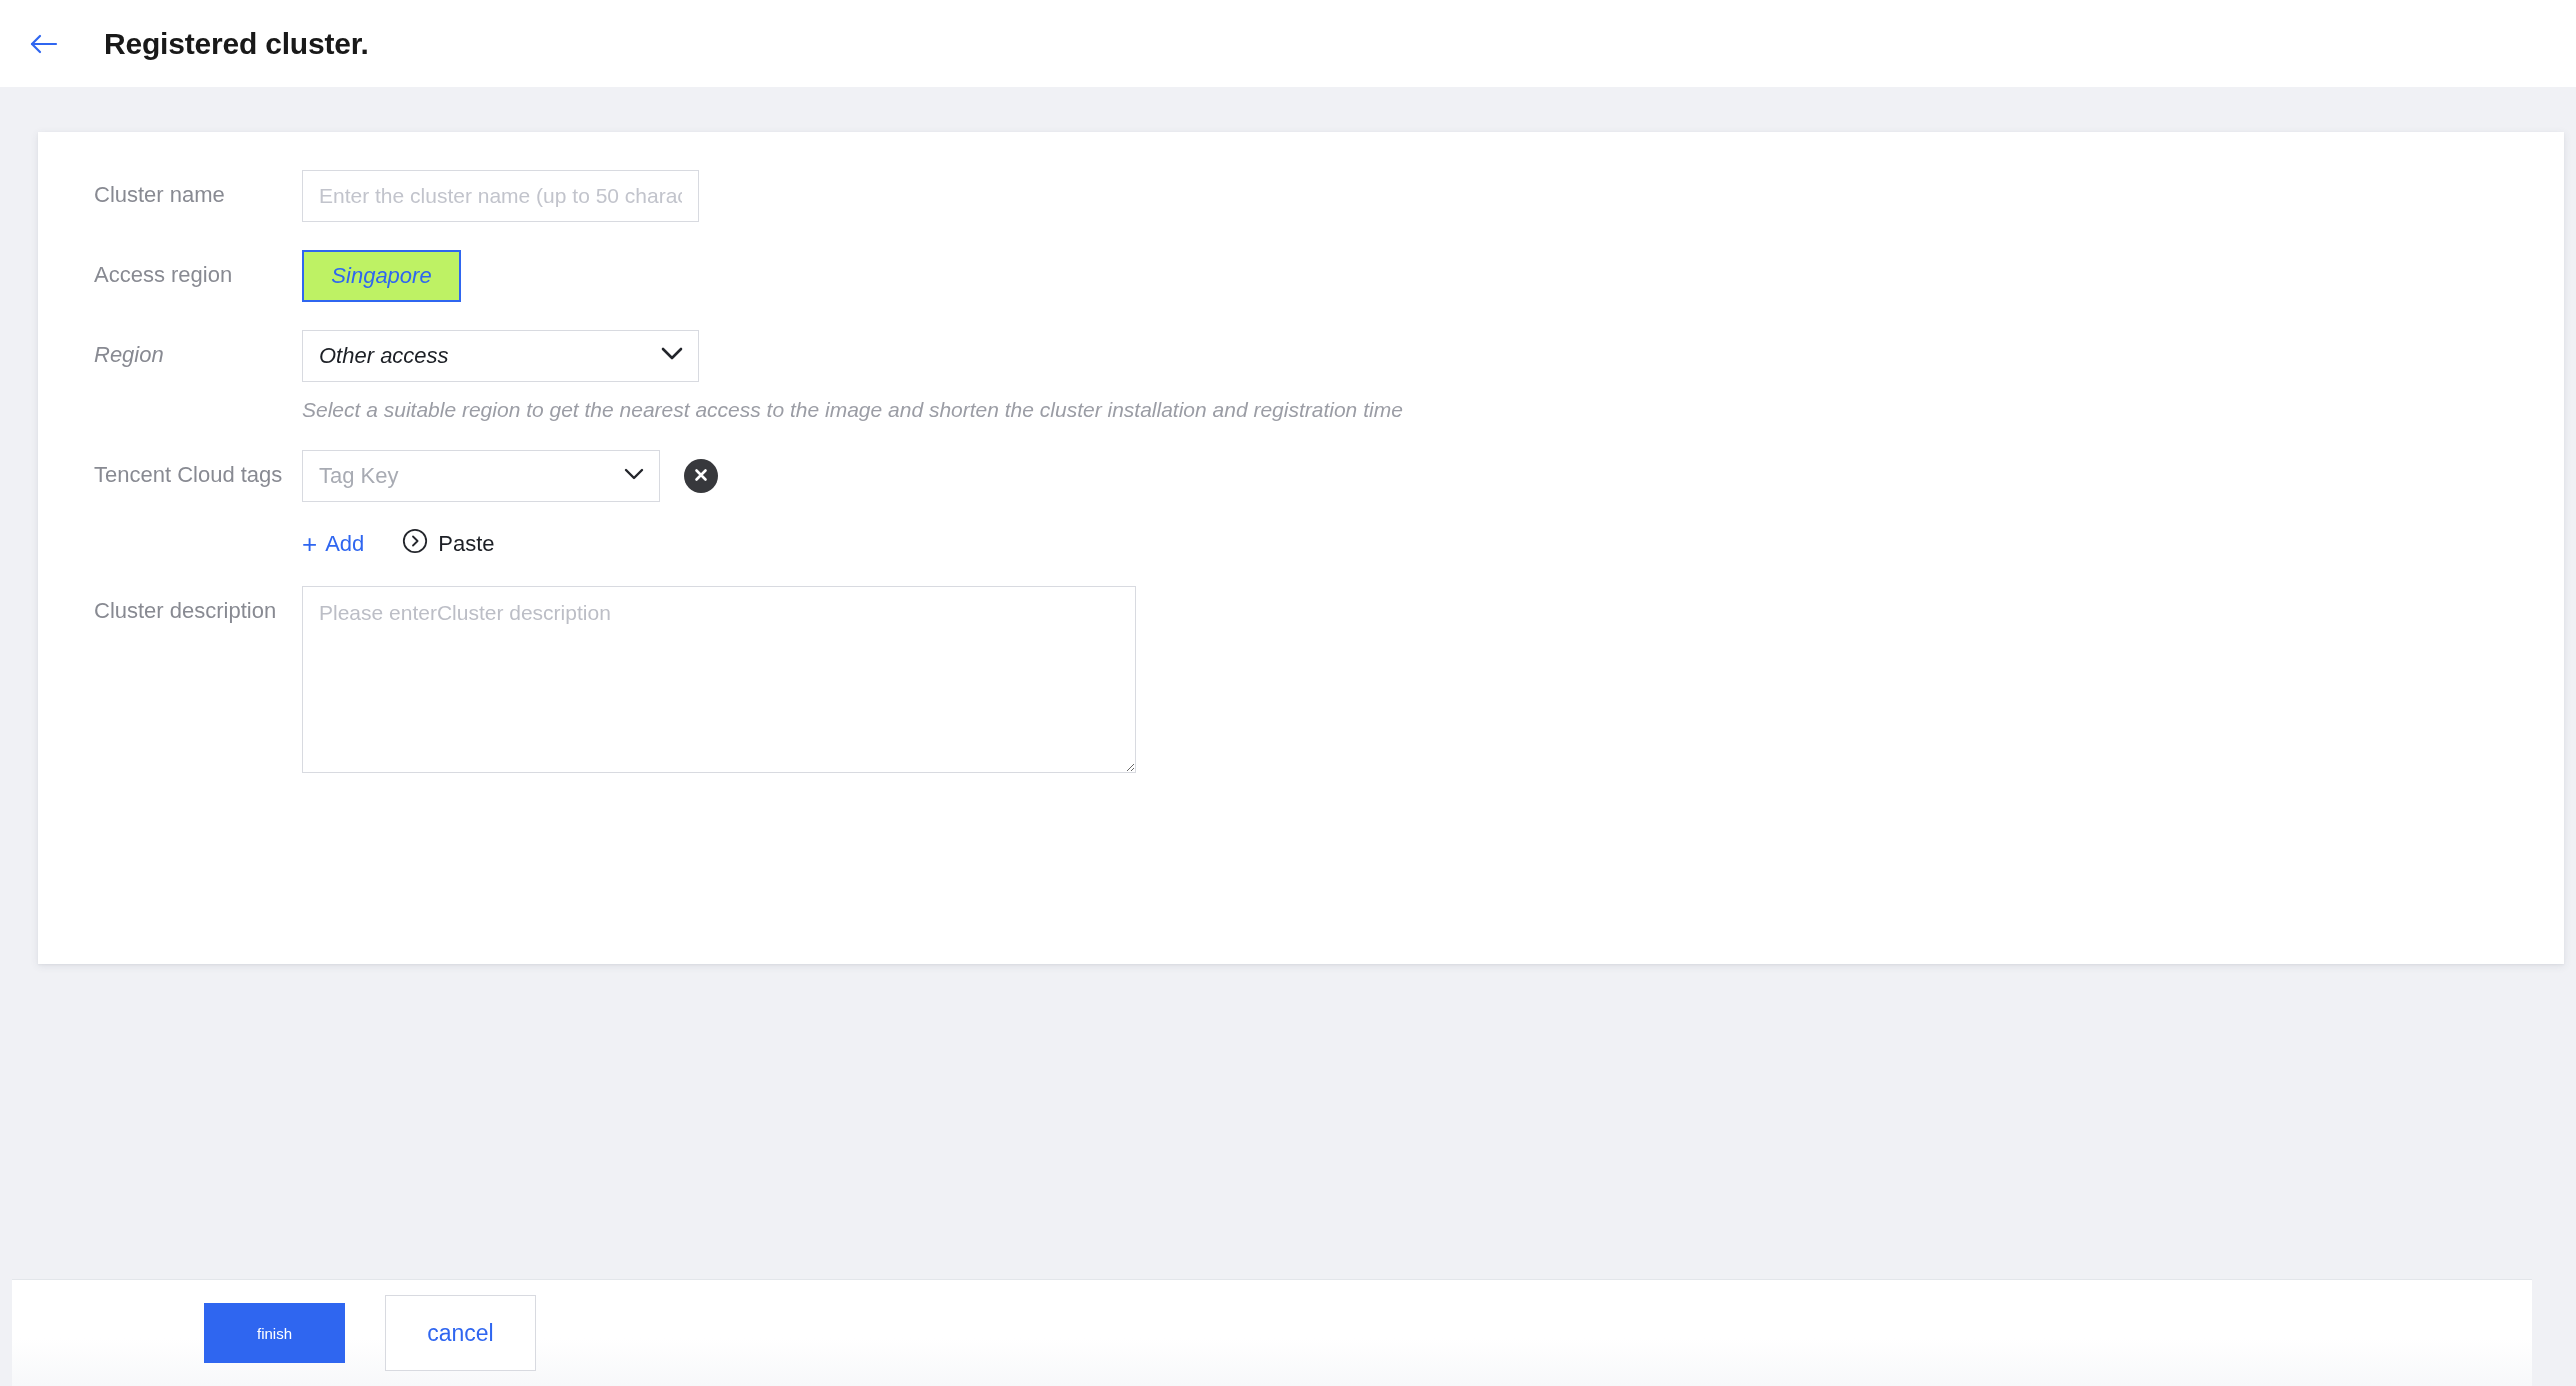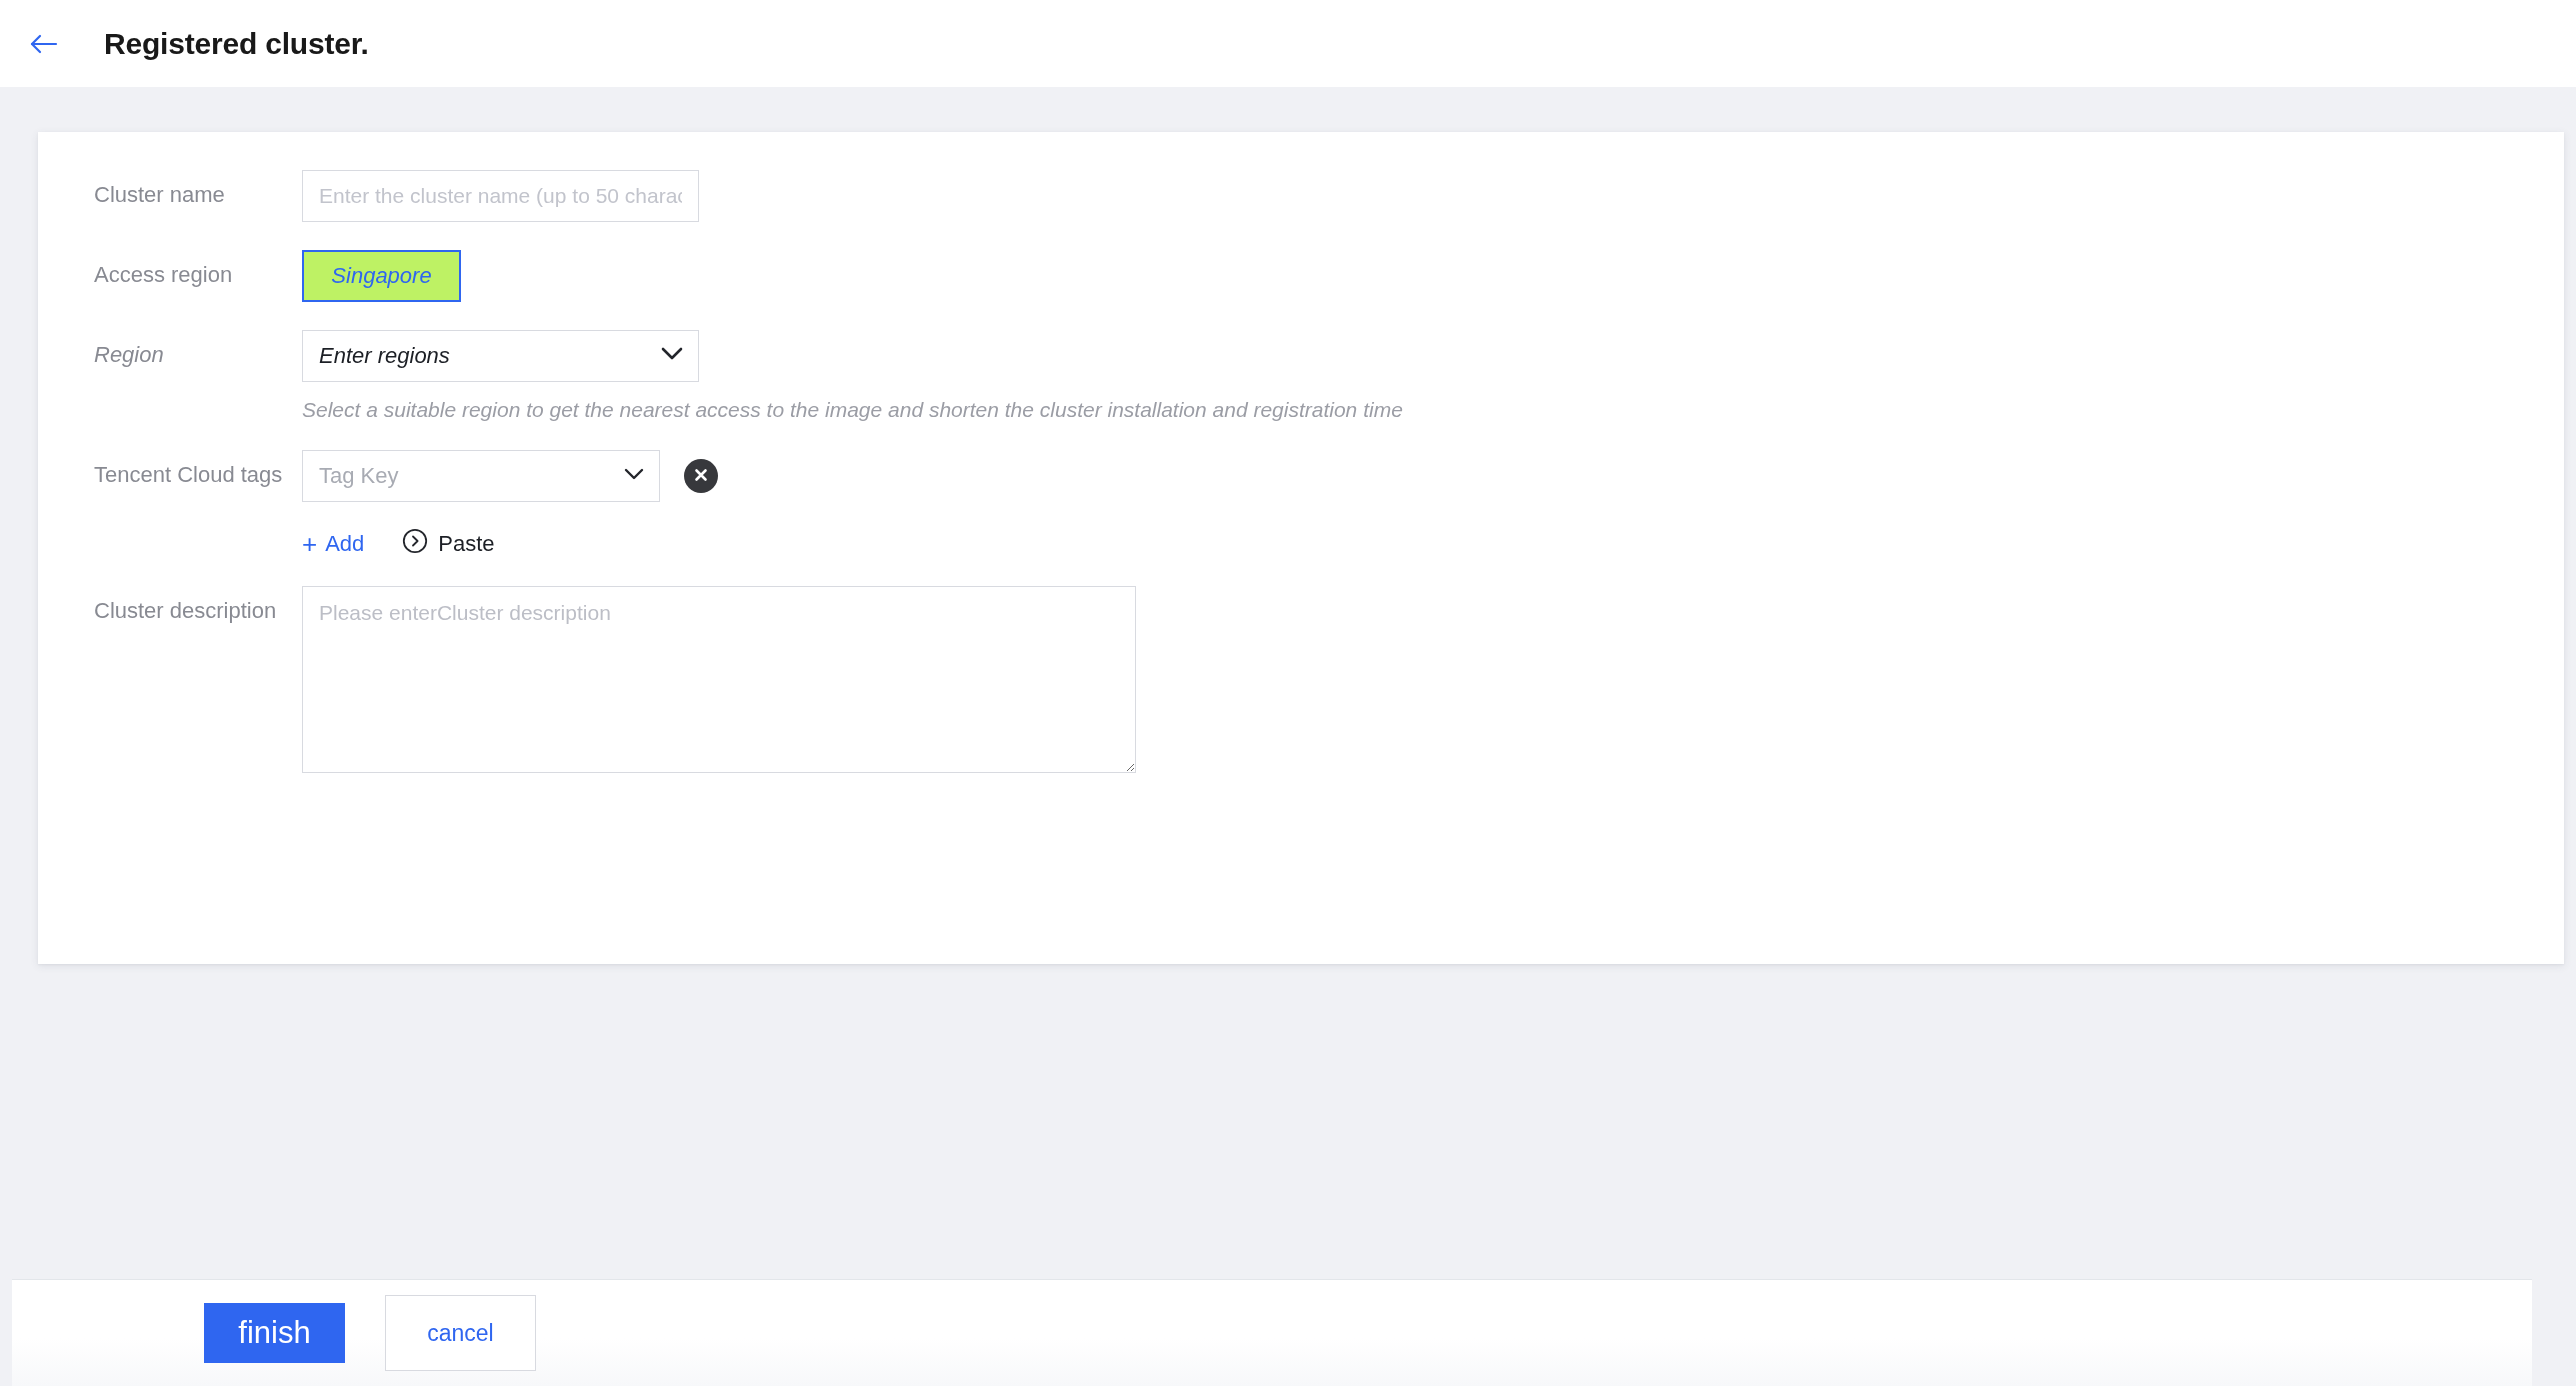--- a/index.html
+++ b/index.html
@@ -198,21 +198,21 @@
     background: linear-gradient(to bottom, #ffffff 0%, #ffffff 55%, #f7f8fa 100%);
     border-top: 1px solid #e3e6ea;
     display: flex; align-items: center;
   }
   .btn-primary {
     width: 141px; height: 60px;
     margin-left: 192px;
     background: #2f66f0;
     color: #ffffff;
     border: none;
-    font-size: 31px;
+    font-size: 15px;
     font-family: "Liberation Sans", sans-serif;
     cursor: pointer;
   }
   .btn-secondary {
     width: 151px; height: 76px;
     margin-left: 40px;
     background: #ffffff;
     color: #2f66f0;
     border: 1px solid #d8dae0;
     font-size: 23px;
@@ -251,21 +251,21 @@
         <div class="form-label">Access region</div>
         <div class="form-control">
           <button class="chip-btn">Singapore</button>
         </div>
       </div>
 
       <div class="form-row row-region">
         <div class="form-label">Region</div>
         <div class="form-control">
           <div class="select-wrap">
-            <div class="select-box">Enter regions</div>
+            <div class="select-box">Other access</div>
             <span class="chev">
               <svg width="22" height="14" viewBox="0 0 22 14" fill="none">
                 <path d="M2 2 L11 11 L20 2" stroke="#23252b" stroke-width="2.6" stroke-linecap="round" stroke-linejoin="round"></path>
               </svg>
             </span>
           </div>
           <div class="help-text">Select a suitable region to get the nearest access to the image and shorten the cluster installation and registration time</div>
         </div>
       </div>
 

